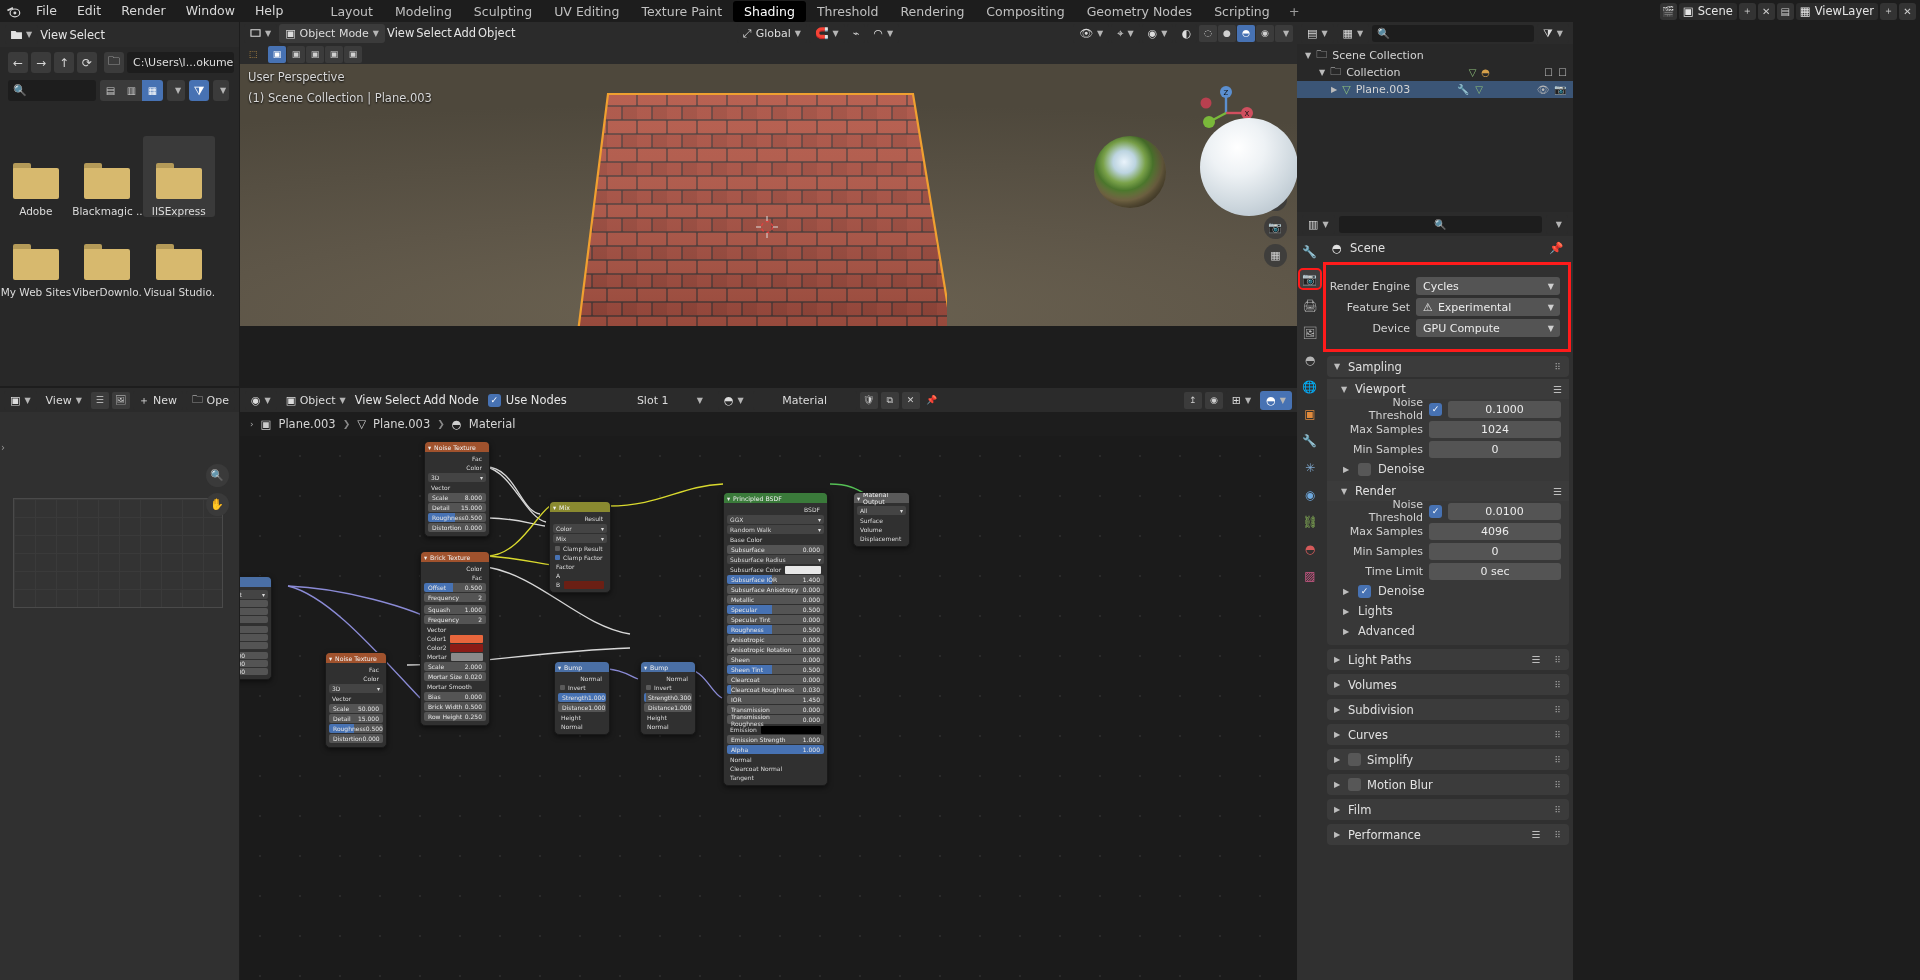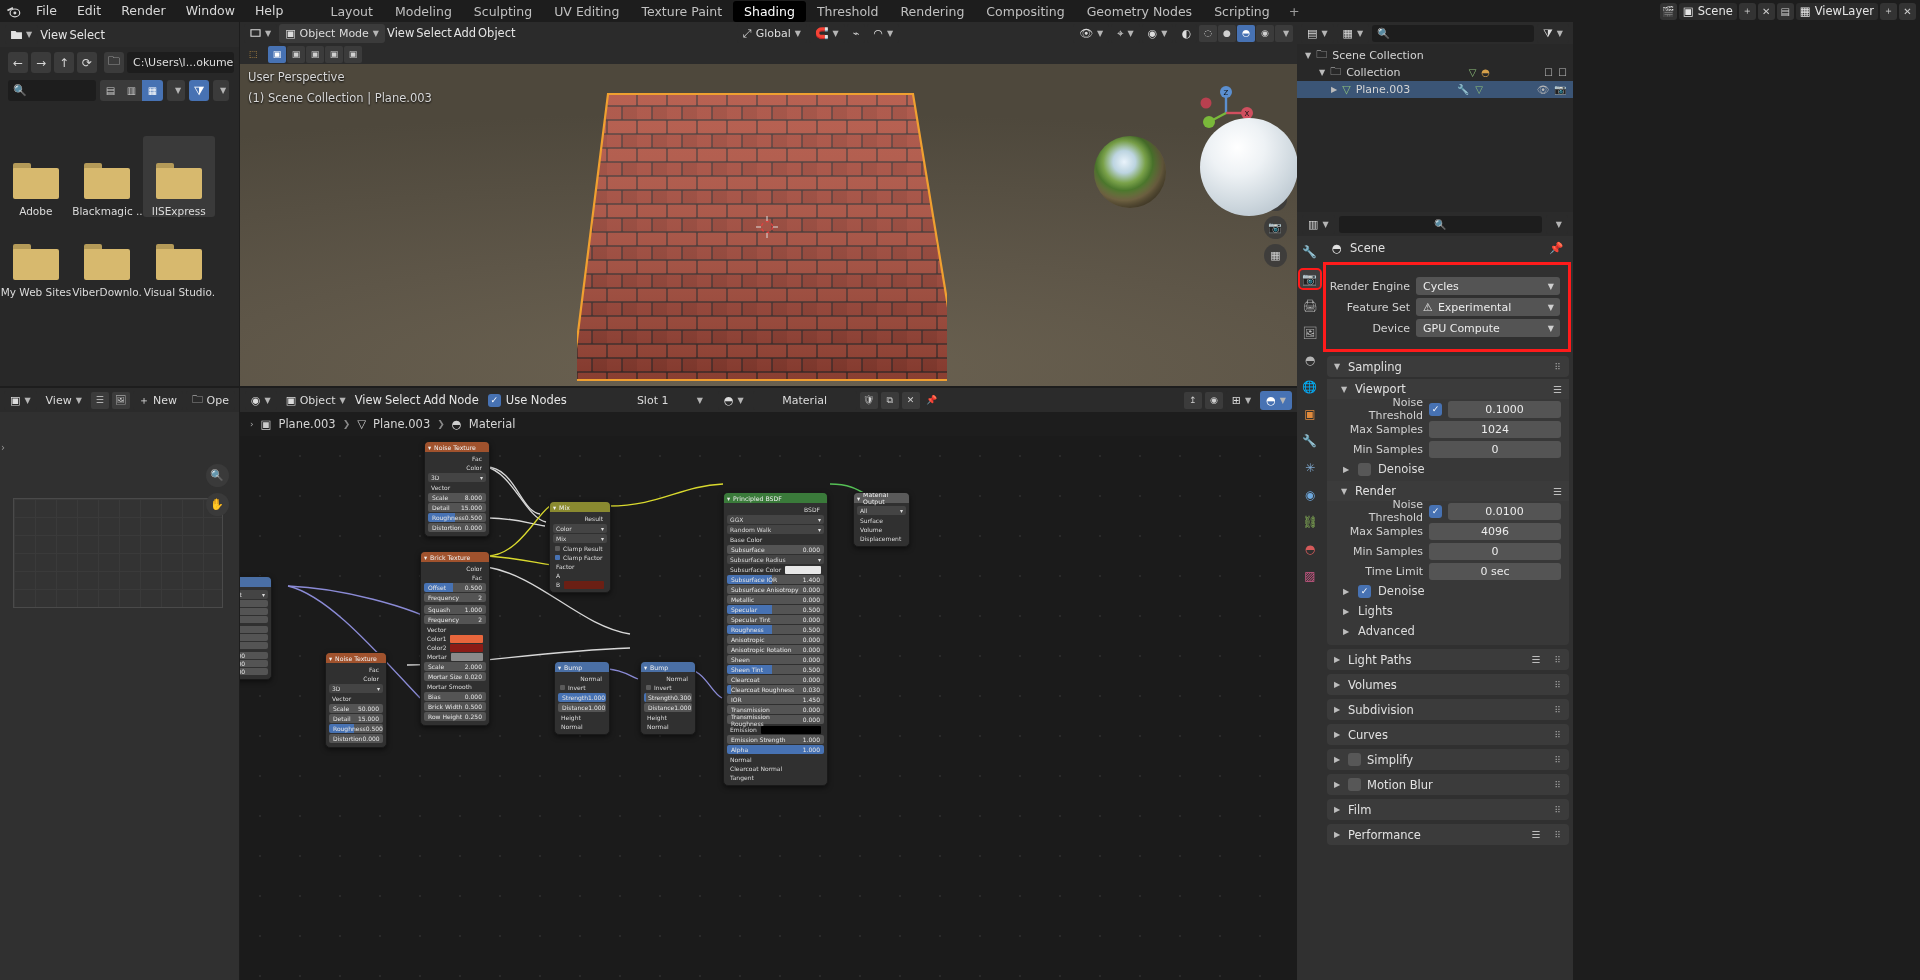--- a/index.html
+++ b/index.html
@@ -53,21 +53,21 @@
   .file-label { margin-top:6px; font-size:10.5px; color:#dcdcdc; text-align:center; width:70px;
     white-space:nowrap; overflow:hidden; }
 
   
   .viewport { position:absolute; left:240px; top:22px; width:1057px; height:364px; background:#1d1d1d; }
   .vp-hdr { height:22px; background:#2b2b2b; display:flex; align-items:center; gap:2px; padding:0 4px; font-size:11.5px;}
   .vp-hdr2 { height:20px; background:#2b2b2b; display:flex; align-items:center; gap:2px; padding:0 4px;}
   .mini { width:18px;height:17px; background:#3b3b3b;border-radius:2px; display:flex;align-items:center;
     justify-content:center; font-size:9px; color:#d0d0d0;}
   .mini.on { background:#4772b3; color:#fff;}
-  .vp-canvas { position:absolute; left:0; top:42px; width:1057px; height:322px; overflow:hidden;
+  .vp-canvas { position:absolute; left:0; top:42px; width:1057px; height:262px; overflow:hidden;
     background:
       radial-gradient(ellipse 120% 80% at 50% 95%, #6b6251 0%, #5e5648 45%, #4e483c 100%); }
   .vp-text { position:absolute; left:8px; top:6px; font-size:11.5px; color:#d8d8d8; text-shadow:0 1px 2px #000;}
   .vp-text .l2 { margin-top:7px; font-size:11.5px; }
   .plane { position:absolute; left:337px; top:28px; width:370px; height:290px; }
   .gizmo { position:absolute; right:40px; top:18px; width:62px; height:62px; }
   .vp-tools { position:absolute; right:10px; top:96px; display:flex; flex-direction:column; gap:5px;}
   .vp-tool { width:23px;height:23px;border-radius:50%; background:#3a3a3adb; display:flex;align-items:center;
     justify-content:center; font-size:11px; color:#cfcfcf;}
   .preview-sphere { position:absolute; border-radius:50%; }

